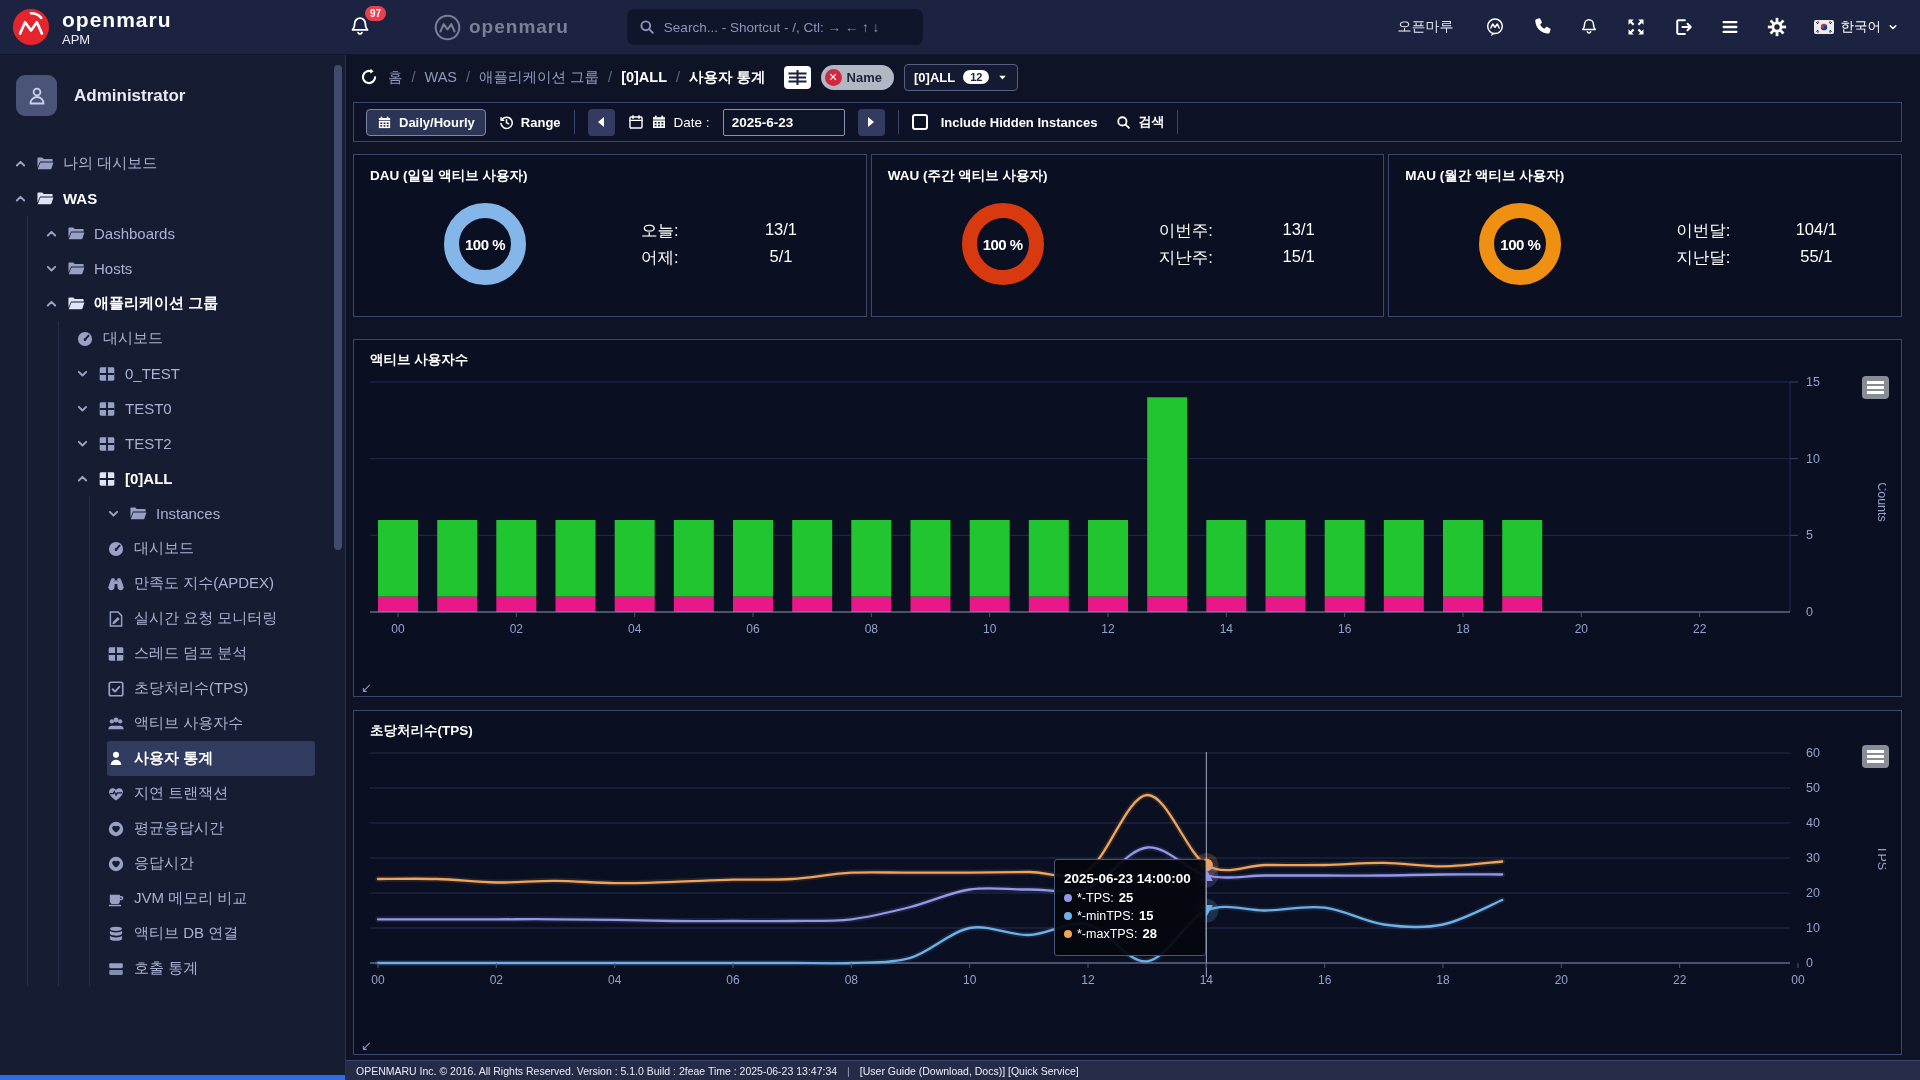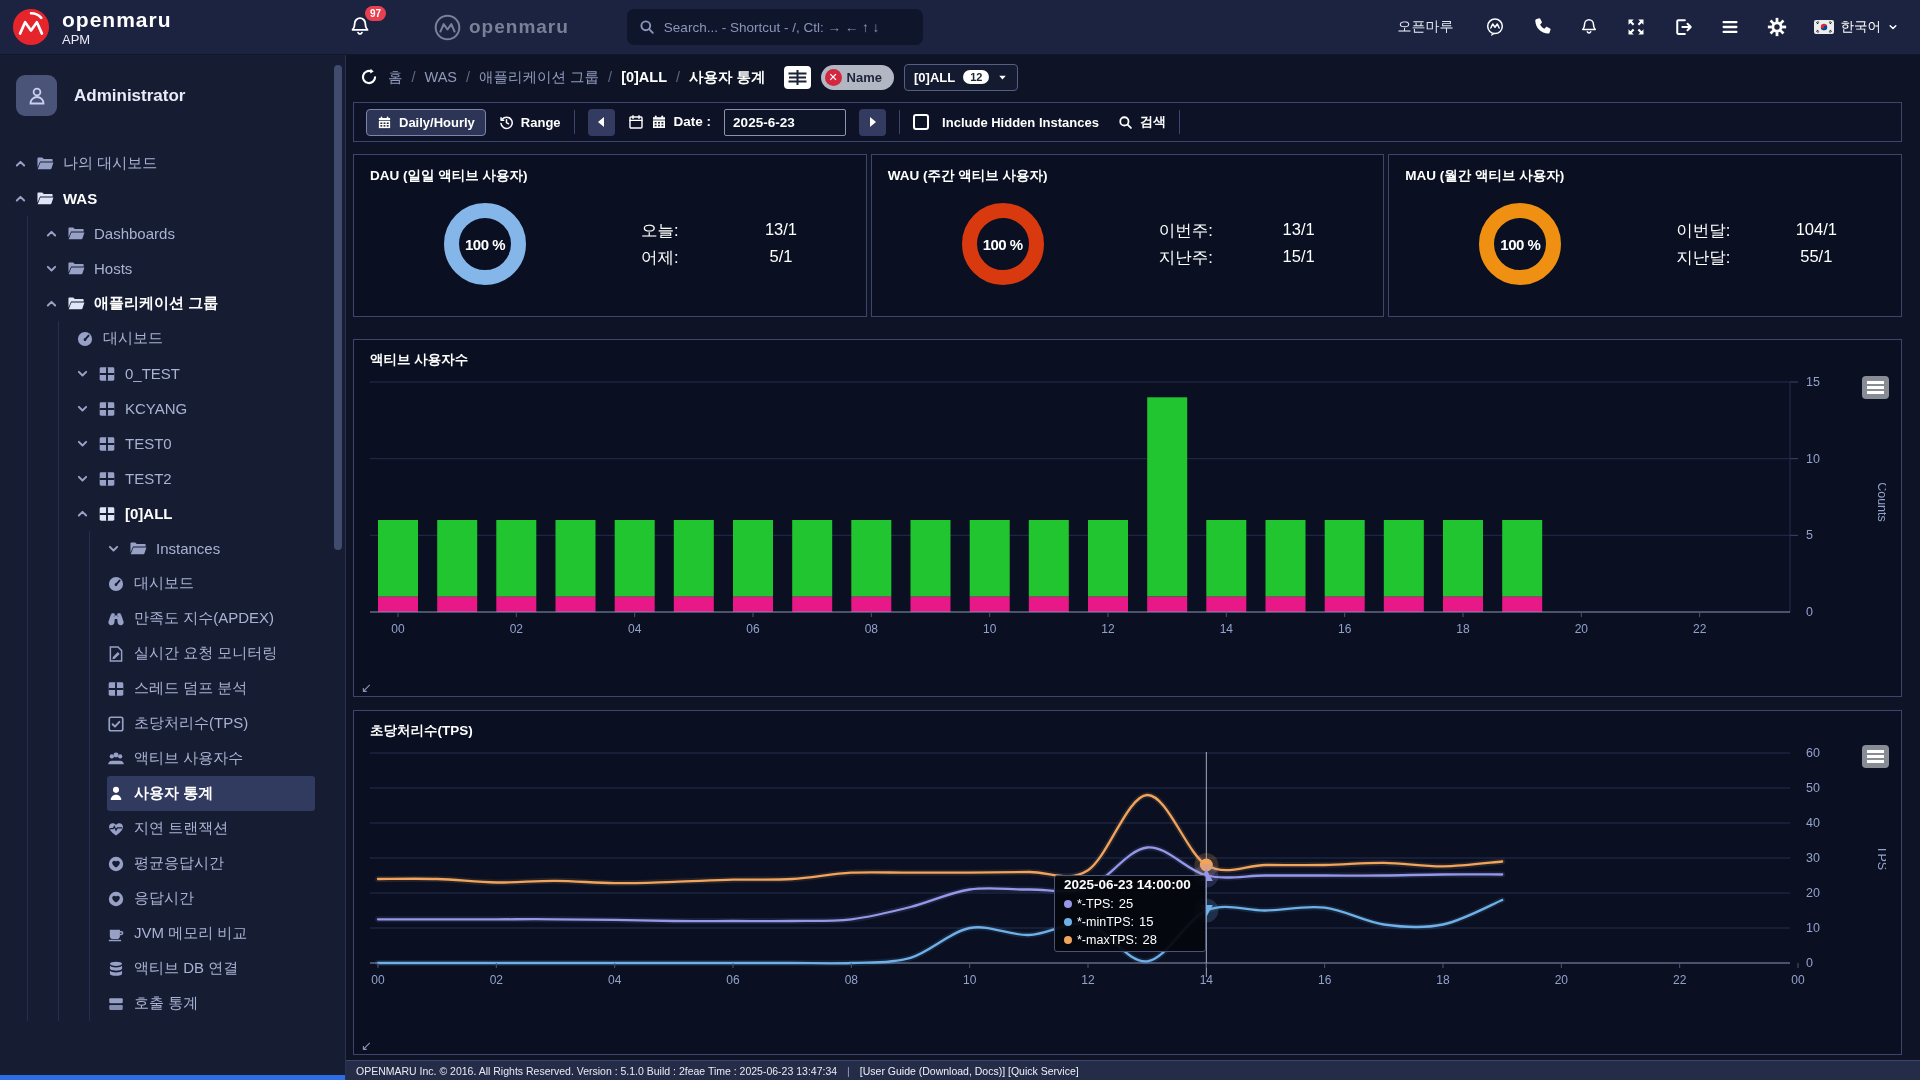--- a/index.html
+++ b/index.html
@@ -82,21 +82,21 @@
   .toolbar { margin:3px 18px 0 7px; border:1px solid #3b456e; background:#0d1226;
     height:40px; display:flex; align-items:center; gap:13px; padding:7px 12px; }
   .tbtn { display:flex; align-items:center; gap:7px; font-size:13px; font-weight:bold;
     color:#fff; cursor:pointer; }
   .tbtn.boxed { border:1px solid #7c86ac; background:#2c3555; border-radius:4px; padding:5px 10px;}
   .tbtn .ico { width:15px; height:15px; color:#fff;}
   .tsep { width:1px; height:24px; background:#3b456e; }
   .pager { width:27px; height:27px; background:#333c60; border-radius:4px; color:#fff;
     display:flex; align-items:center; justify-content:center; cursor:pointer;}
   .pager svg{ width:10px; height:10px;}
-  .date-label { display:flex; align-items:flex-start; gap:7px; font-size:13.5px; font-weight:bold;}
+  .date-label { display:flex; align-items:flex-end; gap:7px; font-size:13.5px; font-weight:normal;}
   .date-label .ico{ width:16px; height:16px;}
   .date-input { width:122px; height:27px; background:#0e1428; border:1px solid #8b93b3;
     border-radius:2px; color:#fff; font-size:13.5px; font-weight:bold; padding:0 8px;
     font-family:inherit;}
   .chk { width:16px; height:16px; border:2px solid #fff; border-radius:3px; background:transparent;
     cursor:pointer;}
   .chklabel { font-size:13px; font-weight:bold; }
 
   
   .cards { margin:12px 18px 0 7px; display:grid; grid-template-columns:1fr 1fr 1fr; gap:4px; }
@@ -121,27 +121,27 @@
   .chart-holder { margin-top:8px; }
   .chart-menu { position:absolute; right:12px; width:27px; height:23px; background:#878c95;
     border-radius:4px; display:flex; flex-direction:column; justify-content:center; gap:2.5px;
     align-items:center; cursor:pointer; }
   .chart-menu i { display:block; width:17px; height:2.6px; background:#fff; }
   .panel.bar .chart-menu { top:36px; }
   .panel.line .chart-menu { top:34px; }
   .resize-handle { position:absolute; left:7px; bottom:1px; color:#8a93b5; font-size:13px; }
 
   
-  .tooltip { position:absolute; left:700px; top:164px; width:152px; background:rgba(5,7,15,.95);
-    border:1px solid #4a5478; border-radius:3px; padding:1px 9px; z-index:4; pointer-events:none;}
+  .tooltip { position:absolute; left:700px; top:148px; width:152px; background:rgba(5,7,15,.95);
+    border:1px solid #4a5478; border-radius:3px; padding:11px 9px; z-index:4; pointer-events:none;}
   .tooltip .tt-title { font-size:13.5px; font-weight:bold; margin-bottom:4px; white-space:nowrap;}
   .tooltip .tt-row { display:flex; align-items:center; gap:5px; font-size:12.5px; margin:3px 0;
     white-space:nowrap;}
   .tooltip .dot { width:8px; height:8px; border-radius:50%; flex:0 0 8px;}
-  .tooltip .v { font-weight:normal; font-size:13px; }
+  .tooltip .v { font-weight:bold; font-size:13px; }
 
   
   .footer { position:absolute; left:0; bottom:0; width:1575px; height:20px; background:#252c47;
     border-top:1px solid #3b456e; display:flex; align-items:center; gap:10px; padding-left:10px;
     font-size:10.5px; color:#e8eaf2; }
   .footer .fsep { color:#9aa3c0; }
   .footer .flinks { color:#eef1fa; cursor:pointer; }
 </style>
 </head>
 <body>
@@ -358,34 +358,20 @@
                 <path d="m3.5 6 4.5 4.5L12.5 6" stroke-linecap="round" stroke-linejoin="round"></path>
               </svg>
             </span>
             <span class="nico">
               <svg viewBox="0 0 16 16">
                 <rect x="1.5" y="2" width="13" height="12" rx="1.3" fill="currentColor"></rect>
                 <path d="M8 2v12M1.5 8h13" stroke="#161d33" stroke-width="1.7"></path>
               </svg>
             </span>
             <span>0_TEST</span>
-          </div>
-          <div class="trow">
-            <span class="chev">
-              <svg viewBox="0 0 16 16" fill="none" stroke="currentColor" stroke-width="2.4">
-                <path d="m3.5 6 4.5 4.5L12.5 6" stroke-linecap="round" stroke-linejoin="round"></path>
-              </svg>
-            </span>
-            <span class="nico">
-              <svg viewBox="0 0 16 16">
-                <rect x="1.5" y="2" width="13" height="12" rx="1.3" fill="currentColor"></rect>
-                <path d="M8 2v12M1.5 8h13" stroke="#161d33" stroke-width="1.7"></path>
-              </svg>
-            </span>
-            <span>KCYANG</span>
           </div>
           <div class="trow">
             <span class="chev">
               <svg viewBox="0 0 16 16" fill="none" stroke="currentColor" stroke-width="2.4">
                 <path d="m3.5 6 4.5 4.5L12.5 6" stroke-linecap="round" stroke-linejoin="round"></path>
               </svg>
             </span>
             <span class="nico">
               <svg viewBox="0 0 16 16">
                 <rect x="1.5" y="2" width="13" height="12" rx="1.3" fill="currentColor"></rect>

